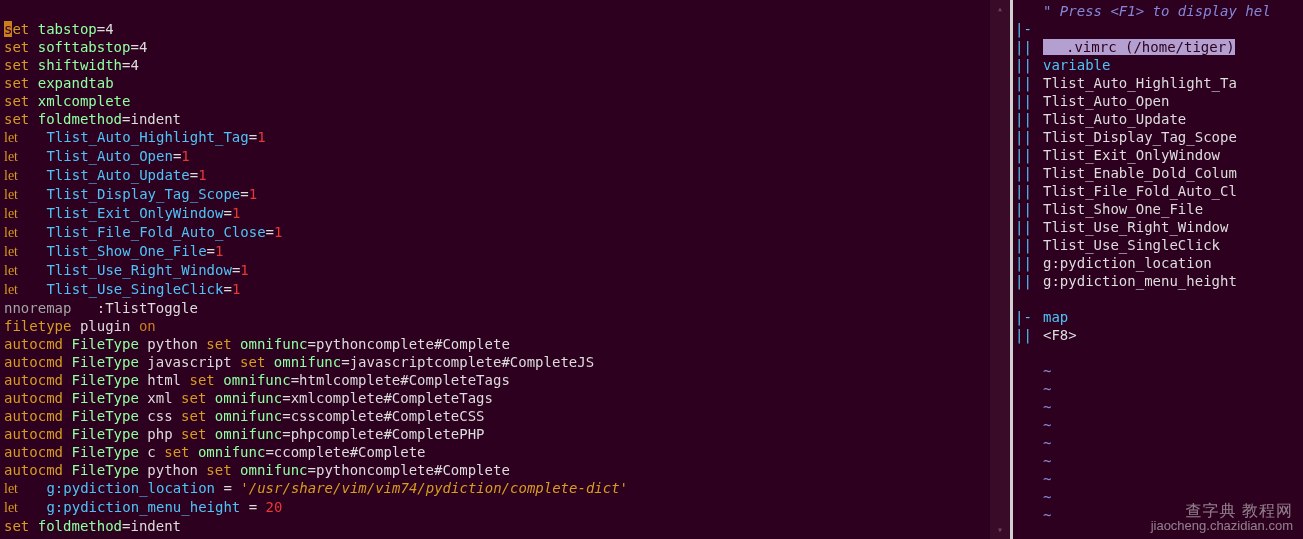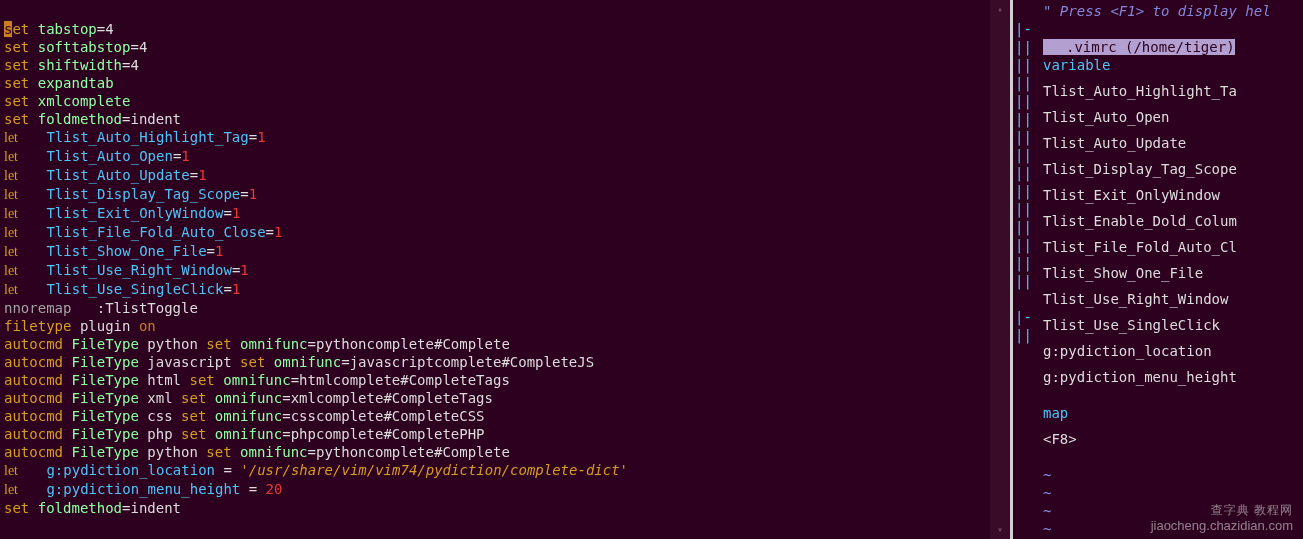--- a/index.html
+++ b/index.html
@@ -62,34 +62,34 @@
     flex-shrink: 0;
     width: 262px;
     background: #2c001e;
     padding-top: 2px;
     overflow: hidden;
   }
   .taglist .tline { height: 18px; white-space: pre; padding-left:2px;}
   .comment { color: #8686d9; font-style: italic; }
   .filehead { color: #2c001e; background: #b4a0d0; padding-left: 23px; }
   .tag-section { color: #4fc3f7; padding-left: 16px;}
-  .tag-item { color: #ddd; padding-left: 32px; margin-top: 8px; }
+  .tag-item { color: #ddd; padding-left: 32px; }
   .tilde { color: #8686d9; }
   .watermark {
     position: absolute;
     right: 10px;
     bottom: 6px;
     text-align: right;
     color: rgba(230,230,230,0.55);
     font-family: sans-serif;
     font-size: 13px;
     line-height: 15px;
     pointer-events: none;
   }
-  .watermark .big { font-size: 12px; letter-spacing: 1px;}
+  .watermark .big { font-size: 16px; letter-spacing: 1px;}
 </style>
 </head>
 <body>
 
 <div class="editor" id="editor">
     <div class="line"><span class="cursorchar">s</span><span class="kw-set">et</span> <span class="opt">tabstop</span><span class="eq">=</span><span class="plain">4</span></div>
     <div class="line"><span class="kw-set">set</span> <span class="opt">softtabstop</span><span class="eq">=</span><span class="plain">4</span></div>
     <div class="line"><span class="kw-set">set</span> <span class="opt">shiftwidth</span><span class="eq">=</span><span class="plain">4</span></div>
     <div class="line"><span class="kw-set">set</span> <span class="opt">expandtab</span></div>
     <div class="line"><span class="kw-set">set</span> <span class="opt">xmlcomplete</span></div>
@@ -104,20 +104,21 @@
     <div class="line"><span class="kw-let">let</span> <span class="ident">Tlist_Use_Right_Window</span><span class="eq">=</span><span class="num">1</span></div>
     <div class="line"><span class="kw-let">let</span> <span class="ident">Tlist_Use_SingleClick</span><span class="eq">=</span><span class="num">1</span></div>
     <div class="line"><span class="kw-nnoremap">nnoremap</span> <span class="silent"><silent></silent></span> <span class="special"><f8></f8></span> <span class="plain">:TlistToggle</span><span class="special"><cr></cr></span></div>
     <div class="line"><span class="kw-filetype">filetype</span> <span class="plain">plugin</span> <span class="on">on</span></div>
     <div class="line"><span class="kw-autocmd">autocmd</span> <span class="opt">FileType</span> <span class="plain">python</span> <span class="kw-set">set</span> <span class="opt">omnifunc</span><span class="eq">=</span><span class="plain">pythoncomplete#Complete</span></div>
     <div class="line"><span class="kw-autocmd">autocmd</span> <span class="opt">FileType</span> <span class="plain">javascript</span> <span class="kw-set">set</span> <span class="opt">omnifunc</span><span class="eq">=</span><span class="plain">javascriptcomplete#CompleteJS</span></div>
     <div class="line"><span class="kw-autocmd">autocmd</span> <span class="opt">FileType</span> <span class="plain">html</span> <span class="kw-set">set</span> <span class="opt">omnifunc</span><span class="eq">=</span><span class="plain">htmlcomplete#CompleteTags</span></div>
     <div class="line"><span class="kw-autocmd">autocmd</span> <span class="opt">FileType</span> <span class="plain">xml</span> <span class="kw-set">set</span> <span class="opt">omnifunc</span><span class="eq">=</span><span class="plain">xmlcomplete#CompleteTags</span></div>
     <div class="line"><span class="kw-autocmd">autocmd</span> <span class="opt">FileType</span> <span class="plain">css</span> <span class="kw-set">set</span> <span class="opt">omnifunc</span><span class="eq">=</span><span class="plain">csscomplete#CompleteCSS</span></div>
     <div class="line"><span class="kw-autocmd">autocmd</span> <span class="opt">FileType</span> <span class="plain">php</span> <span class="kw-set">set</span> <span class="opt">omnifunc</span><span class="eq">=</span><span class="plain">phpcomplete#CompletePHP</span></div>
+    <div class="line"><span class="kw-autocmd">autocmd</span> <span class="opt">FileType</span> <span class="plain">c</span> <span class="kw-set">set</span> <span class="opt">omnifunc</span><span class="eq">=</span><span class="plain">ccomplete#Complete</span></div>
     <div class="line"><span class="kw-autocmd">autocmd</span> <span class="opt">FileType</span> <span class="plain">python</span> <span class="kw-set">set</span> <span class="opt">omnifunc</span><span class="eq">=</span><span class="plain">pythoncomplete#Complete</span></div>
     <div class="line"><span class="kw-let">let</span> <span class="ident">g:pydiction_location</span><span class="eq"> = </span><span class="str">'/usr/share/vim/vim74/pydiction/complete-dict'</span></div>
     <div class="line"><span class="kw-let">let</span> <span class="ident">g:pydiction_menu_height</span><span class="eq"> = </span><span class="num">20</span></div>
     <div class="line"><span class="kw-set">set</span> <span class="opt">foldmethod</span><span class="eq">=</span><span class="plain">indent</span></div>
   </div>
 
 <div class="scrollcol">
   <div class="arrow" style="top:0">▴</div>
   <div class="arrow" style="bottom:0">▾</div>
 </div>

